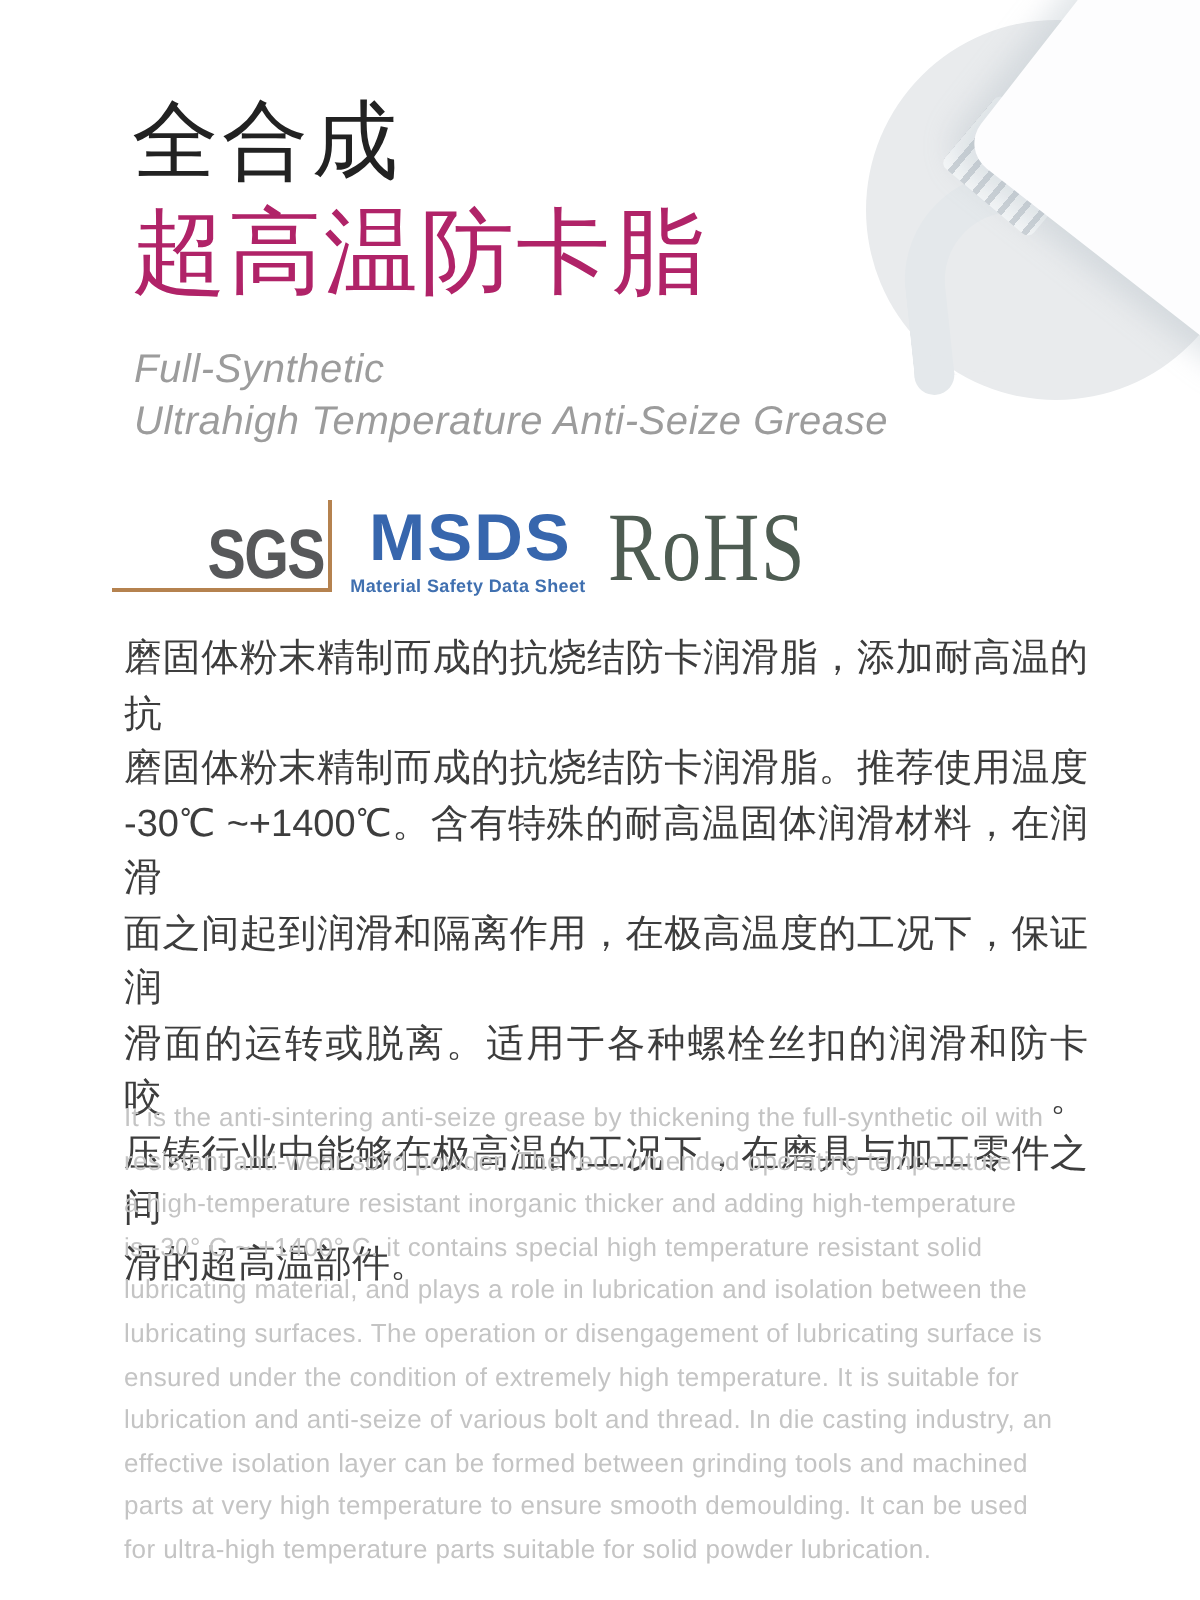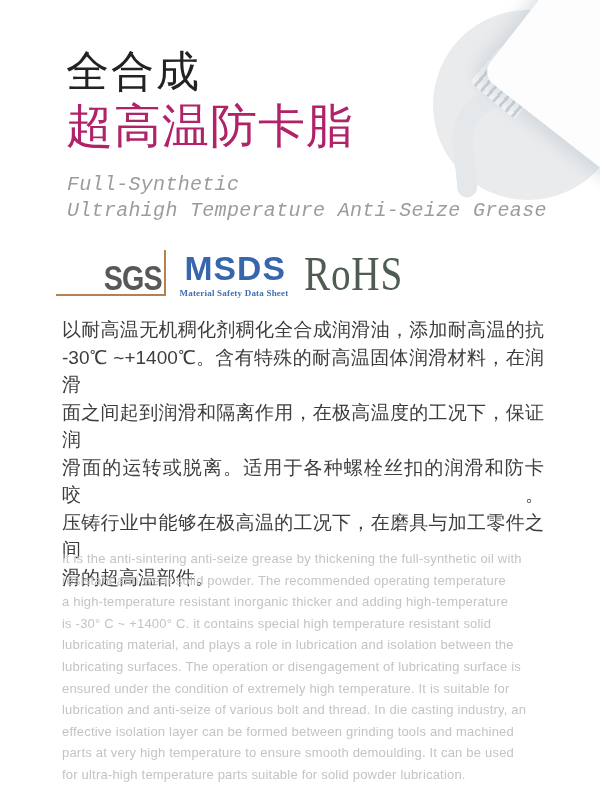--- a/index.html
+++ b/index.html
@@ -39,35 +39,35 @@
     background:#fdfdfe;border-radius:16px;
     box-shadow:-8px 8px 14px rgba(175,185,195,.35);
   }
 
   
   .title-cn{position:absolute;left:66px;top:50px;margin:0;
     font-size:43px;font-weight:500;color:#222222;letter-spacing:2px;line-height:1;}
   .title-magenta{position:absolute;left:66px;top:100px;margin:0;
     font-size:47px;font-weight:400;letter-spacing:1px;line-height:1.1;}
   .subtitle{position:absolute;left:67px;top:172px;
-    font-size:20px;font-style:italic;color:#9c9c9c;line-height:26px;letter-spacing:.3px;font-family:Liberation Mono, monospace;}
+    font-size:20px;font-style:italic;color:#9c9c9c;line-height:26px;letter-spacing:.3px;}
 
   
   .certs{position:absolute;left:0;top:246px;width:600px;height:58px;}
   .sgs{position:absolute;left:56px;top:2px;width:110px;height:48px;}
   .sgs-text{position:absolute;right:4px;bottom:1px;
     font-size:35px;font-weight:700;color:#57585a;line-height:1;
     transform:scaleX(.82);transform-origin:right bottom;letter-spacing:-1px;}
   .sgs-line-h{position:absolute;left:0;bottom:0;width:110px;height:2px;background:#b5824f;}
   .sgs-line-v{position:absolute;right:0;bottom:0;width:2px;height:46px;background:#b5824f;}
   .msds{position:absolute;left:174px;top:6px;width:120px;text-align:center;}
   .msds-text{font-size:33px;font-weight:700;color:#3766ad;line-height:1;letter-spacing:1px;
     transform:scaleX(1.02);transform-origin:left bottom;}
   .msds-sub{font-size:9px;font-weight:700;color:#4070b0;margin-top:3px;
-    letter-spacing:.2px;white-space:nowrap;font-family:Liberation Serif, serif;}
+    letter-spacing:.2px;white-space:nowrap;}
   .rohs{position:absolute;left:304px;top:4px;height:48px;
     font-family:"Liberation Serif", serif;font-size:49px;color:#4e5c52;
     line-height:48px;transform:scaleX(.8);transform-origin:left bottom;letter-spacing:1px;}
 
   
   .cn-par{position:absolute;left:62px;top:316px;width:482px;
     font-size:19px;line-height:27.5px;color:#3d3d3d;}
   .cn-par .line{text-align:justify;text-align-last:justify;}
   .cn-par .line:last-child{text-align-last:left;}
 
@@ -104,21 +104,22 @@
       <span class="sgs-text">SGS</span>
     </div>
     <div class="msds">
       <div class="msds-text">MSDS</div>
       <div class="msds-sub">Material Safety Data Sheet</div>
     </div>
     <div class="rohs">RoHS</div>
   </div>
 
   <div class="cn-par">
-      <div class="line">以耐高温无机稠化剂稠化全合成润滑油，添加耐高温的抗</div>
+      <div class="line">磨固体粉末精制而成的抗烧结防卡润滑脂，添加耐高温的抗</div>
+      <div class="line">磨固体粉末精制而成的抗烧结防卡润滑脂。推荐使用温度</div>
       <div class="line">-30℃ ~+1400℃。含有特殊的耐高温固体润滑材料，在润滑</div>
       <div class="line">面之间起到润滑和隔离作用，在极高温度的工况下，保证润</div>
       <div class="line">滑面的运转或脱离。适用于各种螺栓丝扣的润滑和防卡咬。</div>
       <div class="line">压铸行业中能够在极高温的工况下，在磨具与加工零件之间</div>
       <div class="line">滑的超高温部件。</div>
     </div>
 
   <div class="en-par">
       <div class="line">It is the anti-sintering anti-seize grease by thickening the full-synthetic oil with</div>
       <div class="line">resistant anti-wear solid powder. The recommended operating temperature</div>

